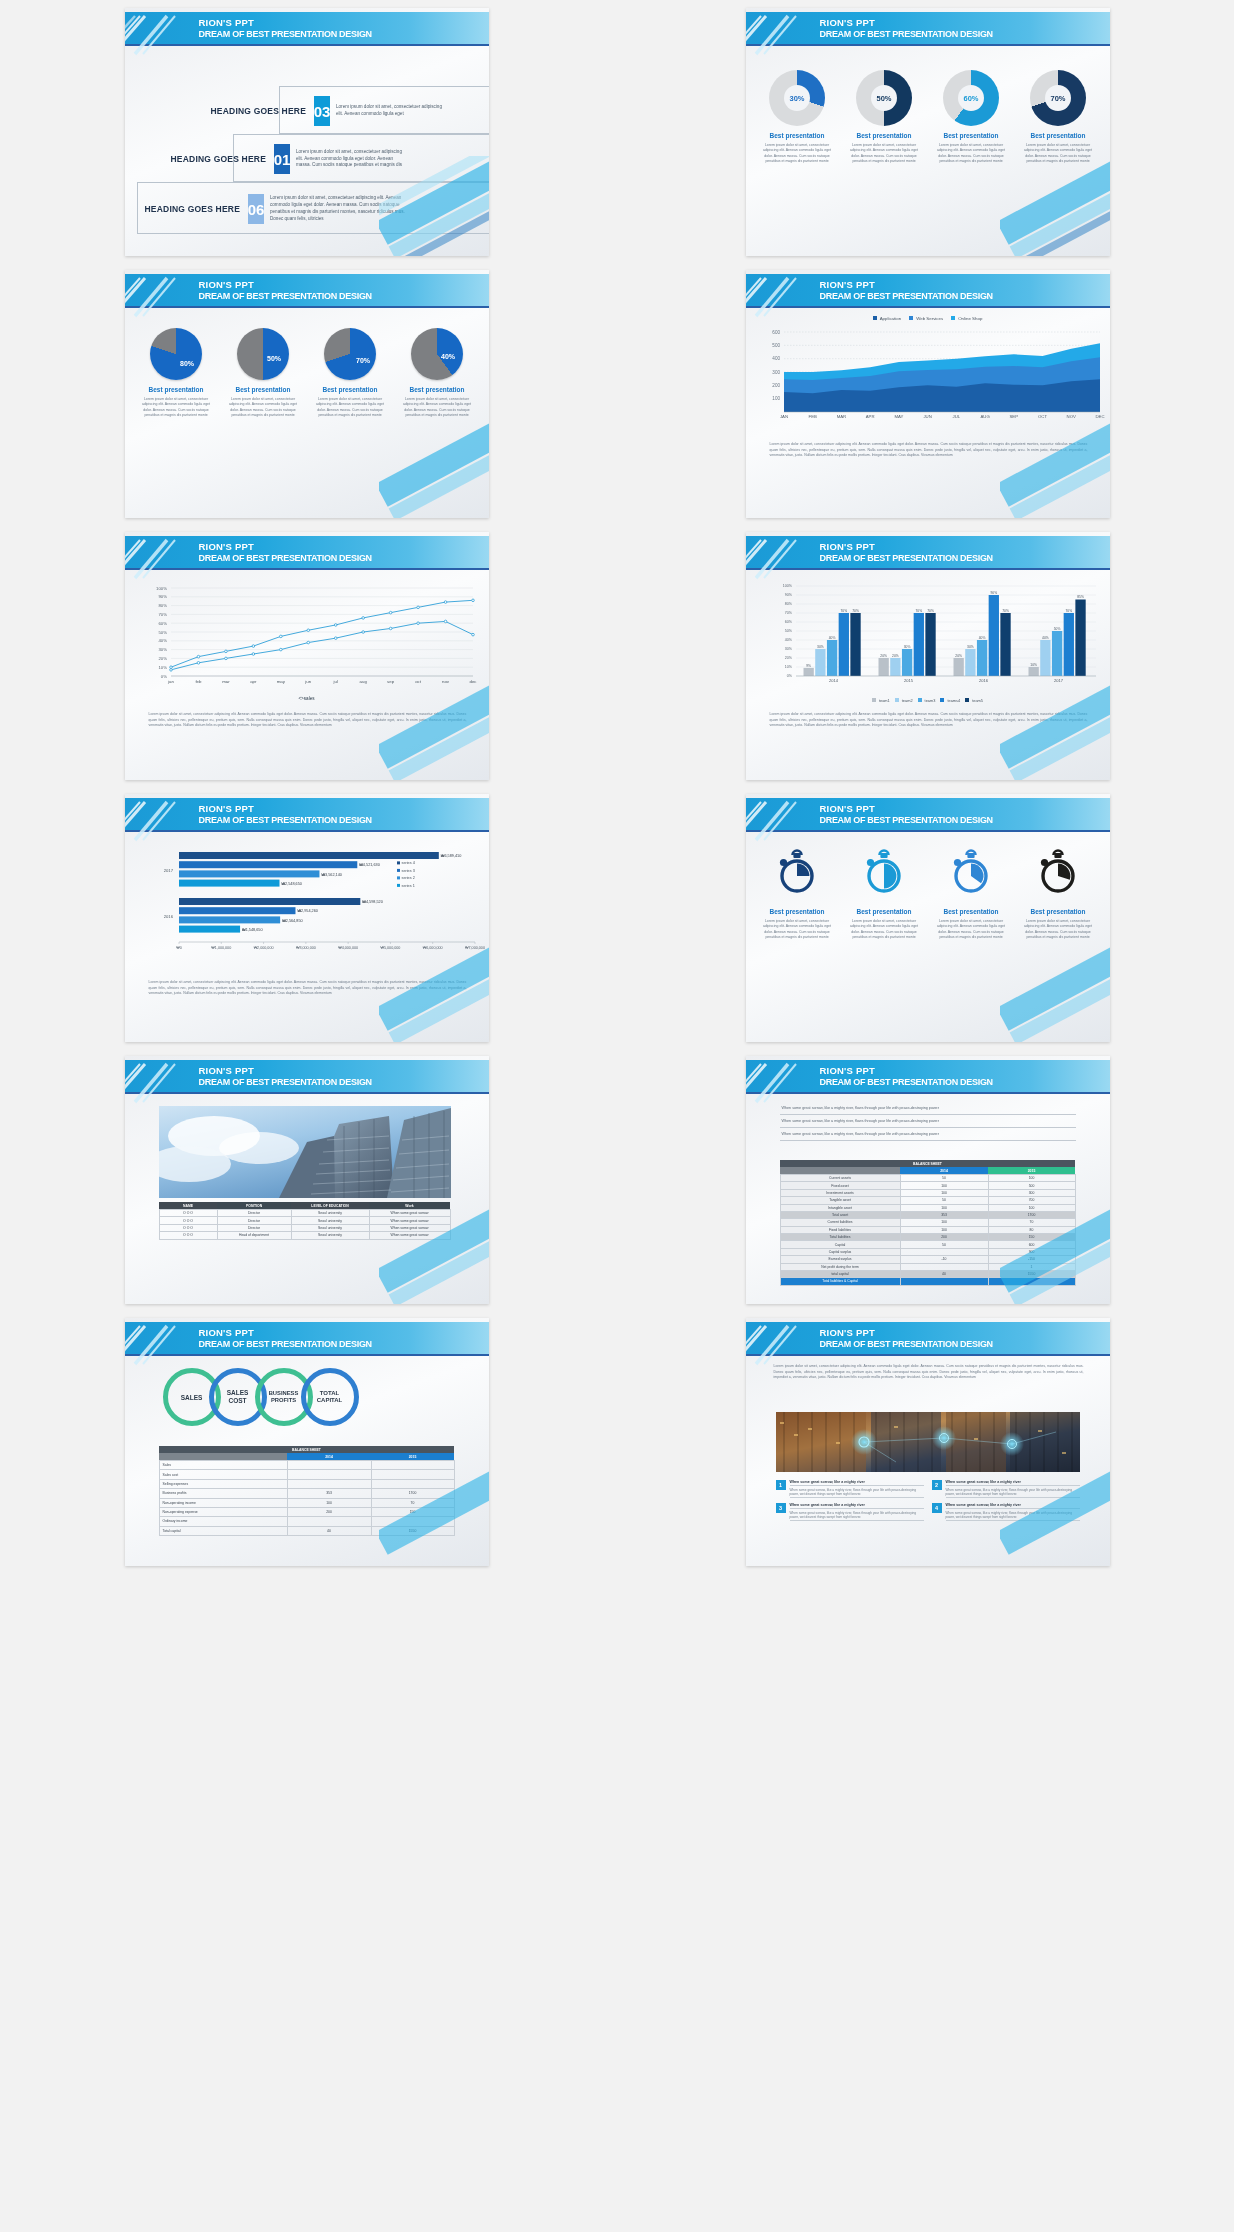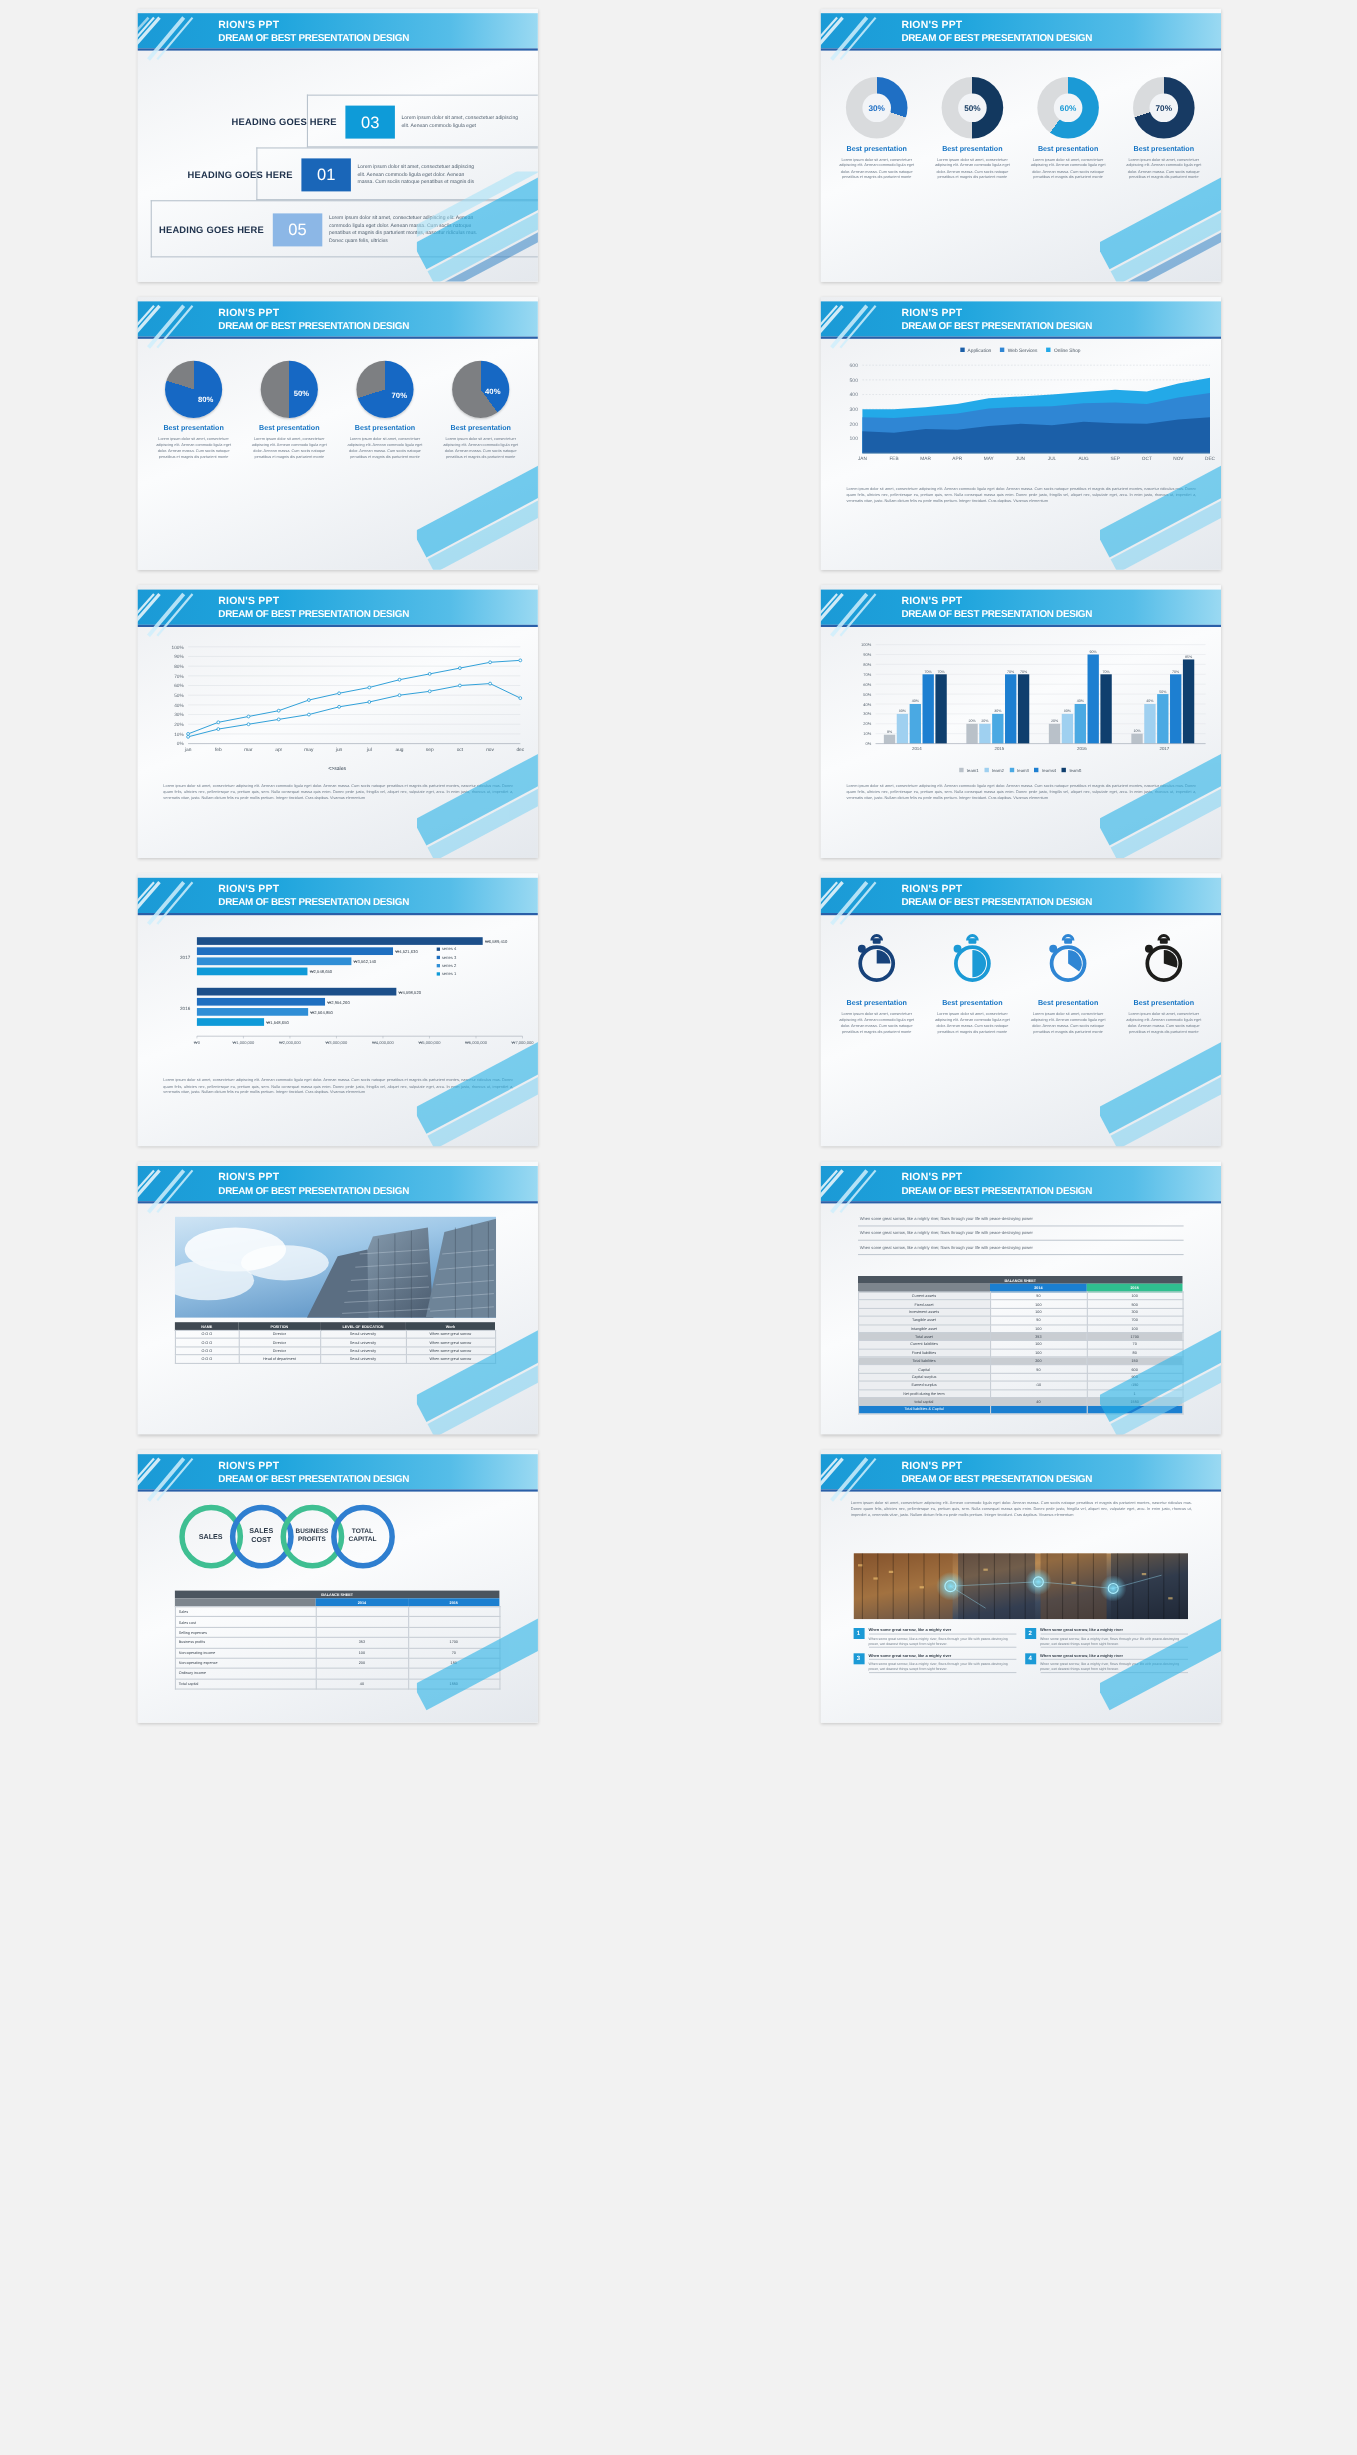--- a/index.html
+++ b/index.html
@@ -33,21 +33,21 @@
     background:linear-gradient(90deg,#1b9ad6 0%,#1fa5dd 35%,#55bde8 78%,#9ad9f2 100%);
     border-bottom:2px solid #2a5fa8;
   }
   .hdr .t1{position:absolute;left:74px;top:5px;color:#fff;font-size:9.5px;font-weight:bold;letter-spacing:.2px;}
   .hdr .t2{position:absolute;left:74px;top:17px;color:#fff;font-size:9px;font-weight:bold;letter-spacing:-.3px;}
   .body{position:absolute;left:0;top:40px;right:0;bottom:0;}
 
   
   .s1row{position:absolute;display:flex;align-items:center;}
   .s1head{font-size:8.5px;font-weight:bold;color:#20334d;letter-spacing:.2px;white-space:nowrap;}
-  .s1num{width:45px;height:30px;display:flex;align-items:center;justify-content:center;color:#fff;font-size:15px;font-weight:normal;}
+  .s1num{width:16px;height:30px;display:flex;align-items:center;justify-content:center;color:#fff;font-size:15px;font-weight:bold;}
   .s1txt{font-size:4.6px;color:#51606f;line-height:1.5;margin-left:6px;width:112px;}
   .s1frame{position:absolute;border:1px solid #b9c3cd;}
   .donut{position:relative;width:56px;height:56px;border-radius:50%;}
   .donut .hole{position:absolute;left:15px;top:15px;width:26px;height:26px;border-radius:50%;background:#f2f4f7;
     display:flex;align-items:center;justify-content:center;font-size:7.5px;font-weight:bold;}
   .cap{font-size:6.5px;font-weight:bold;color:#1775c4;text-align:center;margin-top:6px;}
   .capdesc{font-size:3.5px;color:#6d7a88;text-align:center;line-height:1.55;width:72px;margin:4px auto 0;}
 
   
   .pie{position:relative;width:52px;height:52px;border-radius:50%;box-shadow:0 1px 2px rgba(0,0,0,.2);}
@@ -104,21 +104,21 @@
       </div>
 
       <div class="s1row" style="left:46px;top:96px;">
         <div class="s1head">HEADING GOES HERE</div>
         <div class="s1num" style="background:#1a66b8;margin-left:8px;">01</div>
         <div class="s1txt">Lorem ipsum dolor sit amet, consectetuer adipiscing elit. Aenean commodo ligula eget dolor. Aenean massa. Cum sociis natoque penatibus et magnis dis</div>
       </div>
 
       <div class="s1row" style="left:20px;top:146px;">
         <div class="s1head">HEADING GOES HERE</div>
-        <div class="s1num" style="background:#8cb7e6;margin-left:8px;">05</div>
+        <div class="s1num" style="background:#8cb7e6;margin-left:8px;">06</div>
         <div class="s1txt" style="width:148px;">Lorem ipsum dolor sit amet, consectetuer adipiscing elit. Aenean commodo ligula eget dolor. Aenean massa. Cum sociis natoque penatibus et magnis dis parturient montes, nascetur ridiculus mus. Donec quam felis, ultricies</div>
       </div>
     </div>
     <svg class="ribbon-br" viewBox="0 0 150 150">
       <g transform="rotate(-28 75 75)" fill="none">
         <rect x="10" y="30" width="150" height="26" fill="#29b3e8" opacity=".75"></rect>
         <rect x="10" y="58" width="150" height="14" fill="#7fd3f2" opacity=".7"></rect>
         <rect x="10" y="74" width="150" height="8" fill="#1a74c0" opacity=".55"></rect>
         <rect x="10" y="16" width="150" height="10" fill="#9fe0f7" opacity=".6"></rect>
       </g>

